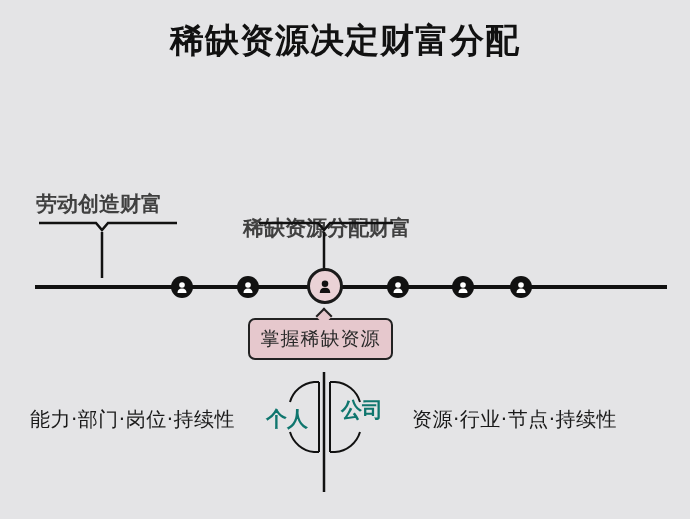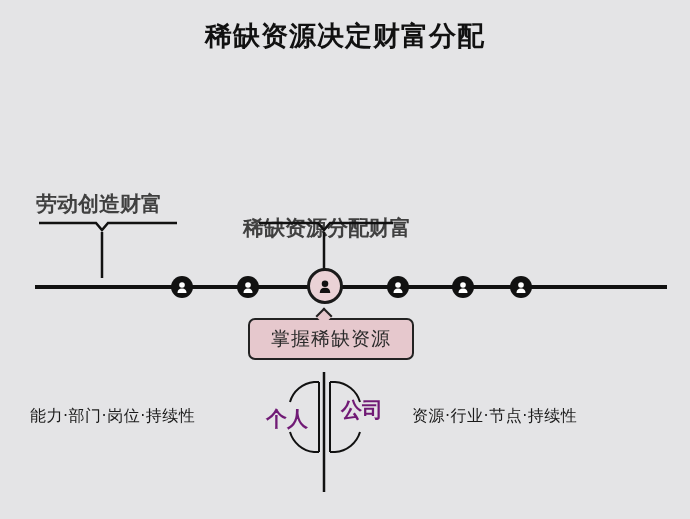--- a/index.html
+++ b/index.html
@@ -5,46 +5,46 @@
   html, body { margin: 0; padding: 0; }
   body {
     width: 690px; height: 519px; position: relative; overflow: hidden;
     background: #e4e4e6;
     font-family: "DejaVu Sans", sans-serif;
     color: #111;
   }
   .abs { position: absolute; }
   .title {
     left: 0; width: 690px; top: 18px; text-align: center;
-    font-size: 27px; font-weight: bold; letter-spacing: 1px; color: #111;
+    font-size: 34px; font-weight: bold; letter-spacing: 1px; color: #111;
   }
   .label {
     font-size: 21px; font-weight: bold; letter-spacing: 0px; color: #404040;
   }
   .line { background: #111; }
   .node {
     width: 22px; height: 22px; border-radius: 50%; background: #111;
     display: flex; align-items: center; justify-content: center;
   }
   .node.big {
     width: 30px; height: 30px; background: #ead2d6; border: 3px solid #1a1a1a;
   }
   .callout {
-    left: 248px; top: 318px; width: 166px; height: 42px;
+    left: 248px; top: 318px; width: 145px; height: 42px;
     background: #e6c8cd; border: 2px solid #222; border-radius: 7px;
     display: flex; align-items: center; justify-content: center;
     font-size: 19px; color: #2a2a2a; letter-spacing: 1px; box-sizing: border-box;
   }
   .callout-notch {
     left: 318px; top: 310px; width: 10px; height: 10px;
     background: #e6c8cd; border-left: 2px solid #222; border-top: 2px solid #222;
     transform: rotate(45deg);
   }
-  .side-text { font-size: 16px; color: #1a1a1a; letter-spacing: 0.5px; }
-  .bold-text { font-size: 21px; font-weight: bold; color: #701a75; }
+  .side-text { font-size: 20px; color: #1a1a1a; letter-spacing: 0.5px; }
+  .bold-text { font-size: 21px; font-weight: bold; color: #0f766e; }
 </style>
 </head>
 <body>
 
 <div class="abs title">稀缺资源决定财富分配</div>
 
 <div class="abs label" style="left:36px; top:190px;">劳动创造财富</div>
 <svg class="abs" style="left:38px; top:218px;" width="140" height="62">
   <polyline points="1,5 58,5 64,12 70,5 139,5" fill="none" stroke="#111" stroke-width="2.5"></polyline>
   <line x1="64" y1="14" x2="64" y2="60" stroke="#111" stroke-width="2.5"></line>

